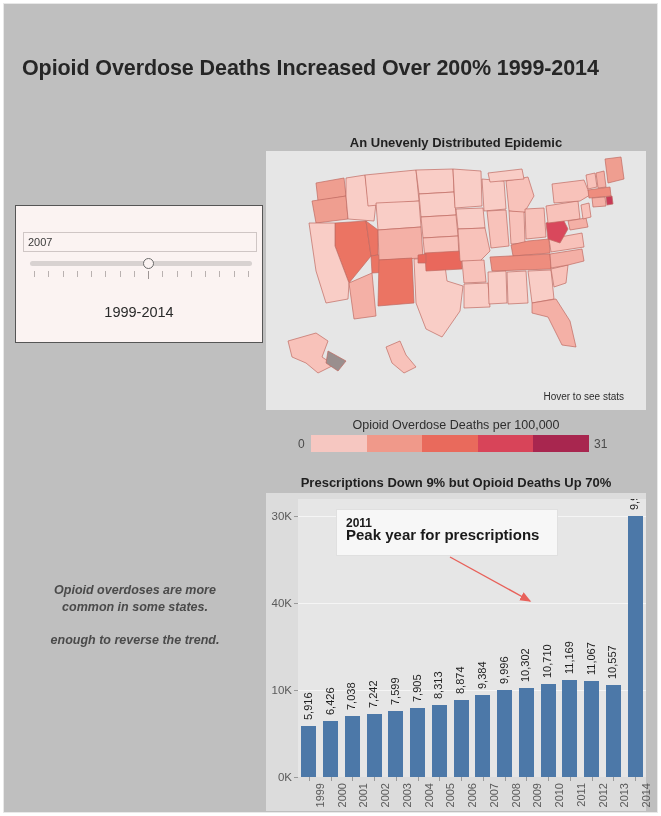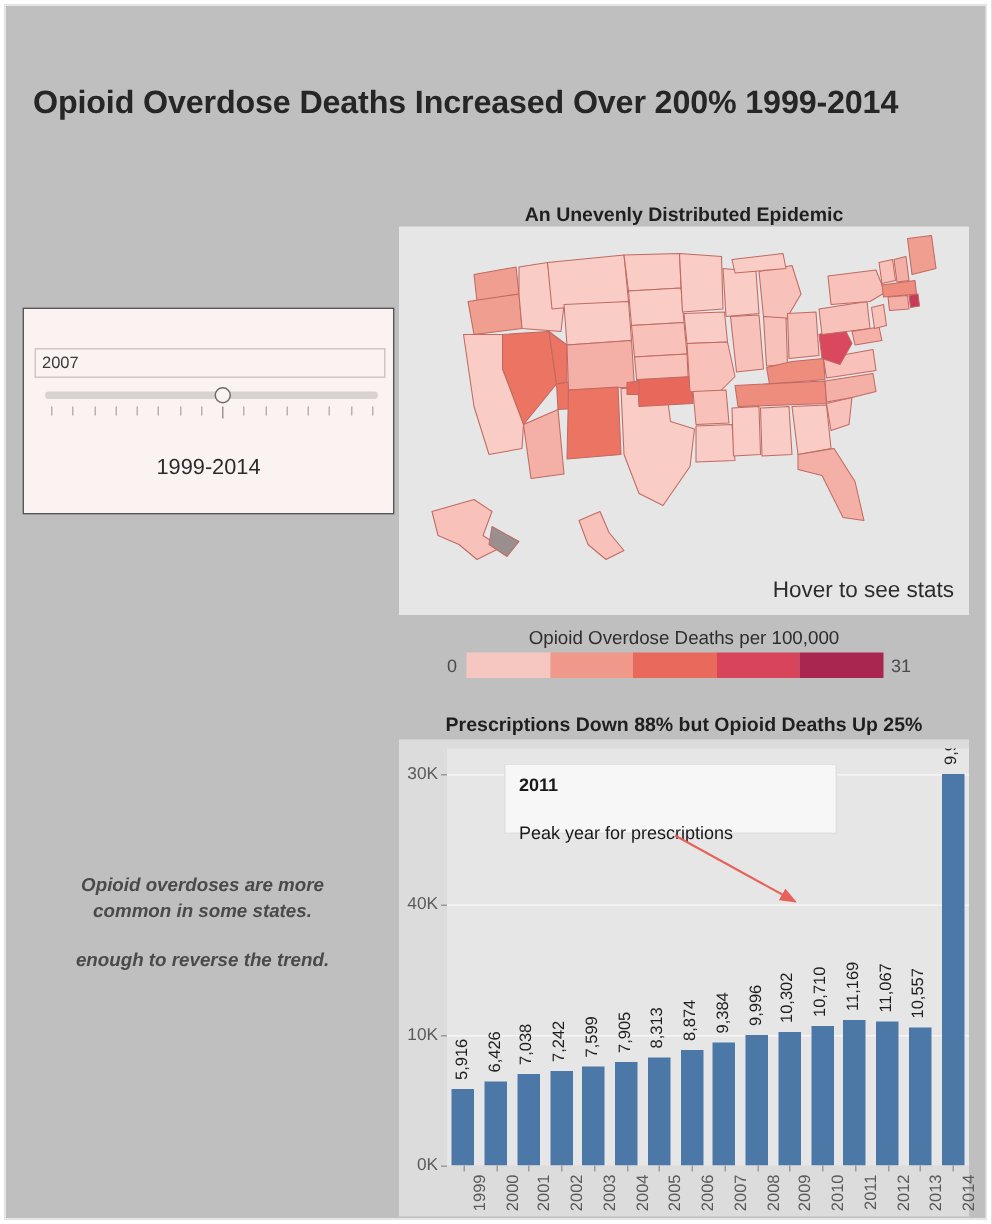--- a/index.html
+++ b/index.html
@@ -71,22 +71,22 @@
   #map-title {
     position:absolute; left:262px; top:131px; width:380px;
     text-align:center; font-size:13px; font-weight:bold; color:#1f1f1f;
   }
   #map-panel {
     position:absolute; left:262px; top:147px;
     width:380px; height:259px; background:#e6e6e6;
   }
   #map-svg { position:absolute; left:0; top:0; }
   #hover-hint {
-    position:absolute; right:10px; bottom:8px;
-    font-size:15px; color:#2c2c2c;
+    position:absolute; right:22px; bottom:8px;
+    font-size:10px; color:#2c2c2c;
   }
   
   #legend-title {
     position:absolute; left:262px; top:414px; width:380px;
     text-align:center; font-size:12.5px; color:#2e2e2e;
   }
   #legend-row {
     position:absolute; left:262px; top:431px; width:380px; height:18px;
   }
   #legend-min {
@@ -148,22 +148,22 @@
   #annot-box {
     position:absolute; left:38px; top:10px;
     width:222px; height:47px;
     background:#f7f7f7; border:1px solid #e0e0e0;
   }
   #annot-year {
     position:absolute; left:9px; top:6px;
     font-size:12px; font-weight:bold; color:#1a1a1a;
   }
   #annot-text {
-    position:absolute; left:9px; top:38px;
-    font-size:12px; font-weight:normal; color:#1a1a1a;
+    position:absolute; left:9px; top:16px;
+    font-size:15px; font-weight:bold; color:#1a1a1a;
   }
   #annot-arrow { position:absolute; left:0; top:0; pointer-events:none; }
 </style>
 </head>
 <body>
 
 <div id="page">
 
   <div id="title">Opioid Overdose Deaths Increased Over 200% 1999-2014</div>
 
@@ -312,21 +312,21 @@
     <div id="legend-bar">
         <span style="background: rgb(246, 199, 193);"></span>
         <span style="background: rgb(240, 153, 138);"></span>
         <span style="background: rgb(233, 106, 92);"></span>
         <span style="background: rgb(216, 68, 89);"></span>
         <span style="background: rgb(168, 38, 79);"></span>
       </div>
     <span id="legend-max">31</span>
   </div>
 
-  <div id="chart-title">Prescriptions Down 88% but Opioid Deaths Up 25%</div>
+  <div id="chart-title">Prescriptions Down 9% but Opioid Deaths Up 70%</div>
   <div id="chart-panel">
     <div id="axis-y">
         <div class="ytick" style="top: 278px; padding-left: 24px;">0K</div>
         <div class="ytick-mark" style="top: 278px;"></div>
         <div class="ytick" style="top: 191.125px;">10K</div>
         <div class="ytick-mark" style="top: 191.125px;"></div>
         <div class="ytick" style="top: 104.25px;">40K</div>
         <div class="ytick-mark" style="top: 104.25px;"></div>
         <div class="ytick" style="top: 17.375px;">30K</div>
         <div class="ytick-mark" style="top: 17.375px;"></div>

